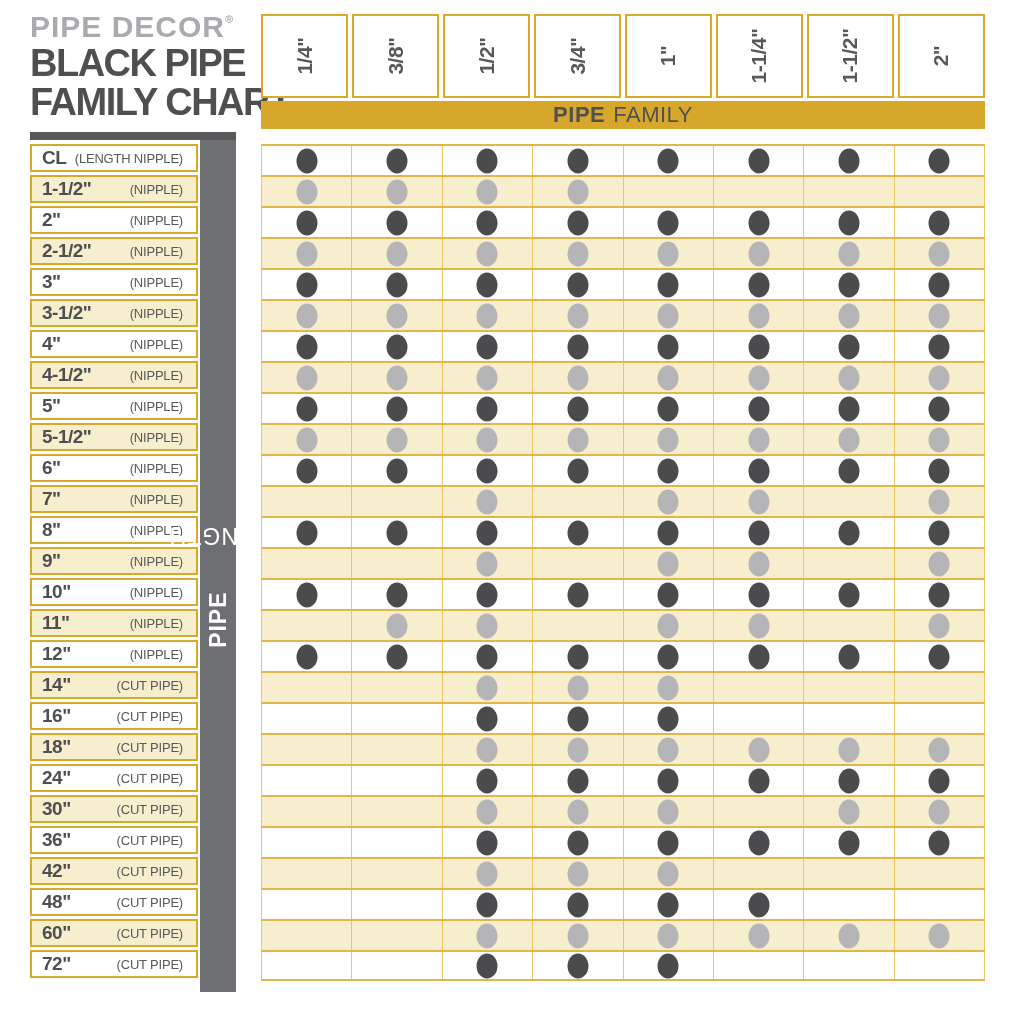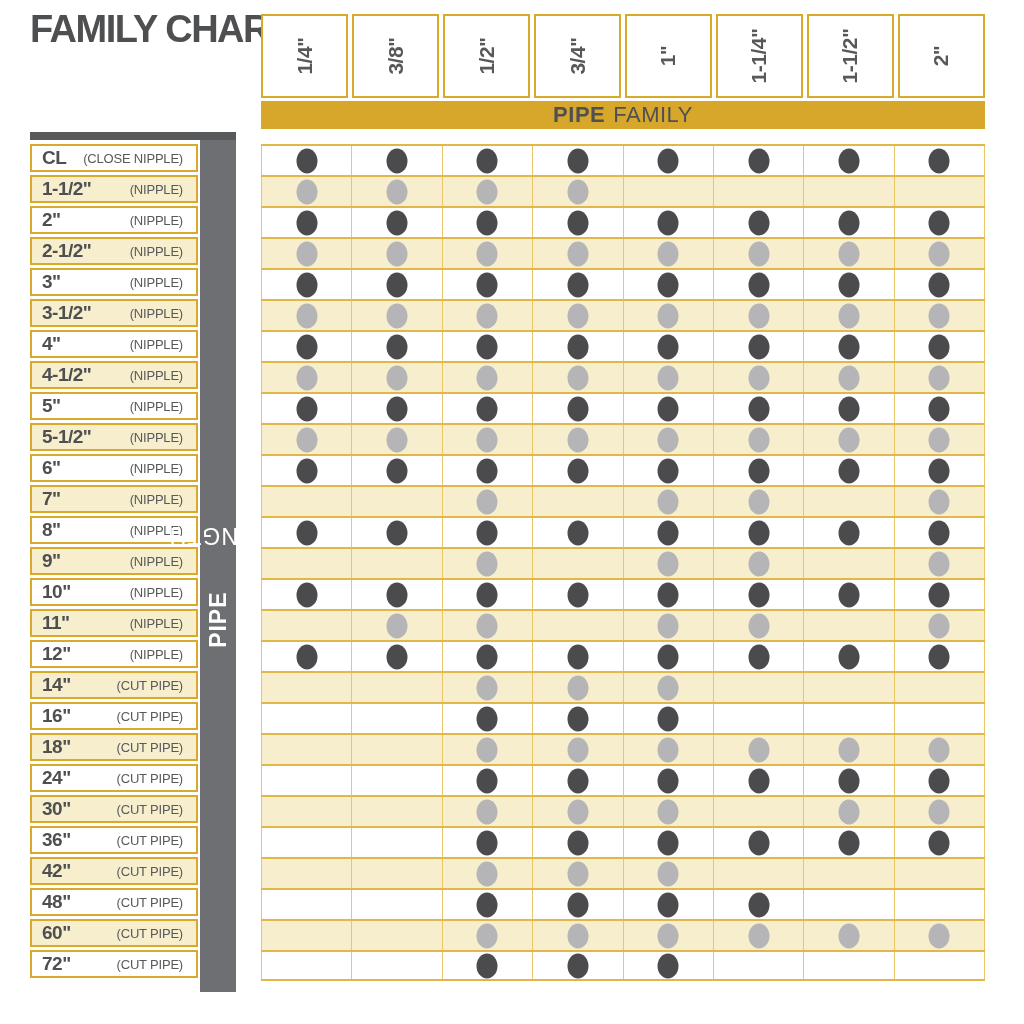--- a/index.html
+++ b/index.html
@@ -51,20 +51,22 @@
   .m-row:last-child { border-bottom:2px solid #E2B648; }
   .m-cell { flex:1; position:relative; box-sizing:border-box; border-right:1.5px solid #E8C765; }
   .m-cell:first-child { border-left:1.5px solid #E8C765; }
   .dot { position:absolute; left:50%; top:50%; transform:translate(-50%,-50%);
          width:21px; height:25px; border-radius:50%; }
 </style>
 </head>
 <body>
 
 <div id="logo" class="abs">
+  <div class="brand"><span>PIPE DECOR</span><sup>®</sup></div>
+  <div class="title">BLACK PIPE</div>
   <div class="title">FAMILY CHART</div>
 </div>
 <div id="logo-rule" class="abs"></div>
 
 <div id="col-headers" class="abs">
     <div class="col-box">
       <span>1/4"</span>
     </div>
     <div class="col-box">
       <span>3/8"</span>
@@ -90,21 +92,21 @@
   </div>
 
 <div id="nominal-band" class="abs">
   <b>PIPE</b>
     <span>FAMILY</span>
 </div>
 
 <div id="row-labels" class="abs">
     <div class="label-box">
       <div class="size-label">CL</div>
-      <div class="kind-label">(CLOSE NIPPLE)</div>
+      <div class="kind-label">(LENGTH NIPPLE)</div>
     </div>
     <div class="label-box cream">
       <div class="size-label">1-1/2"</div>
       <div class="kind-label">(NIPPLE)</div>
     </div>
     <div class="label-box">
       <div class="size-label">2"</div>
       <div class="kind-label">(NIPPLE)</div>
     </div>
     <div class="label-box cream">

